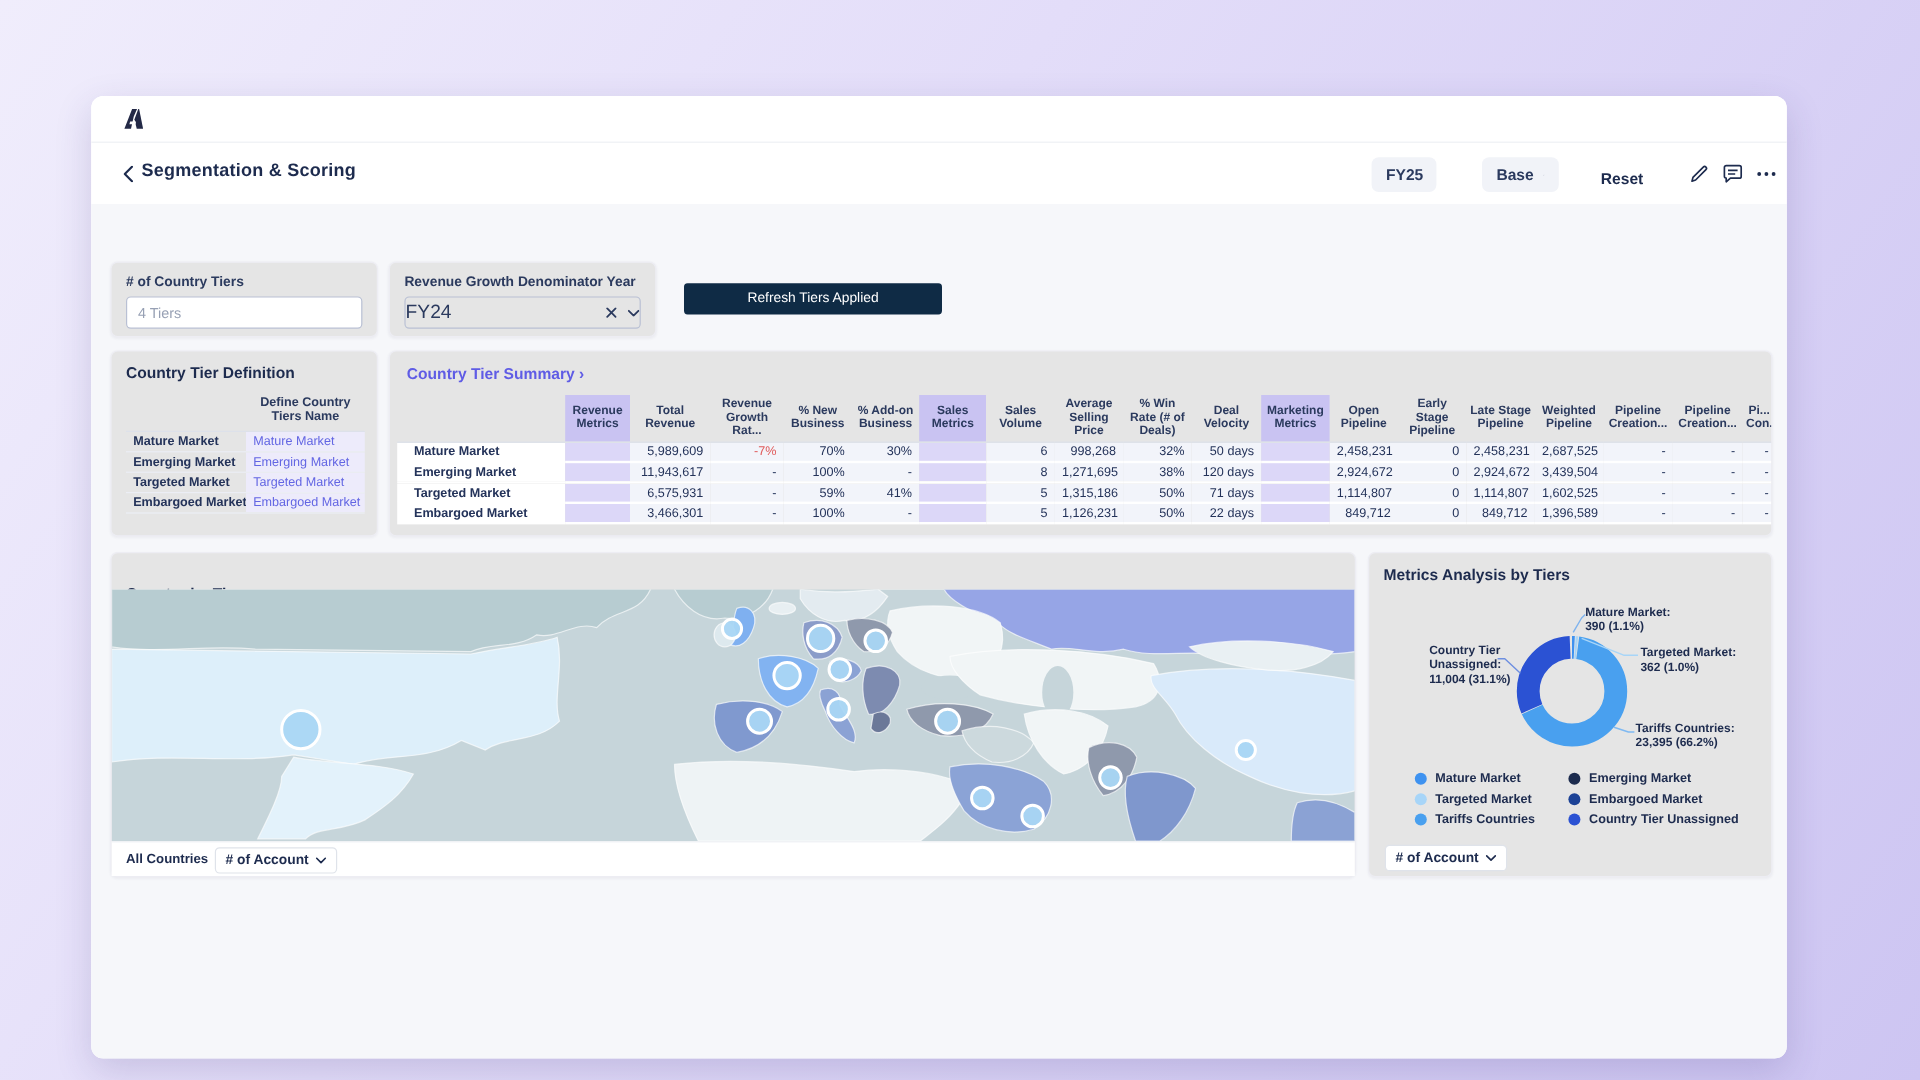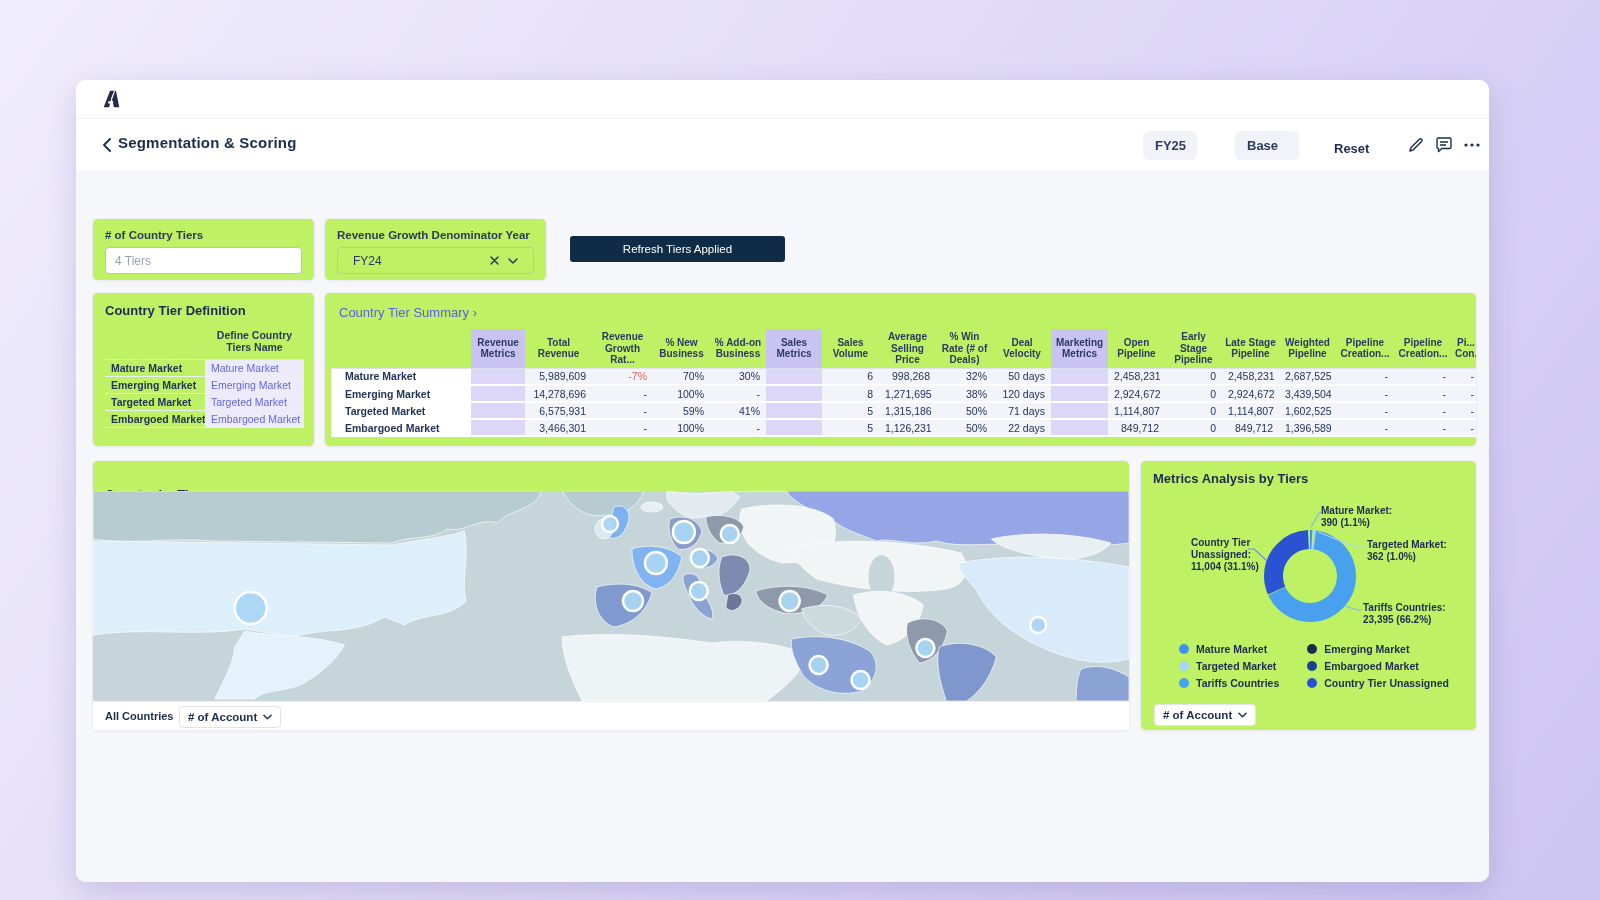--- a/index.html
+++ b/index.html
@@ -21,38 +21,38 @@
   .toolbar { position:absolute; left:0; top:38px; width:100%; height:52px; background:#fff; border-top:1px solid #eef0f4;padding-left:36px; }
   .back-btn { position:absolute; left:20px; top:16px; width:20px; height:20px; cursor:pointer; display:flex; align-items:center; justify-content:center; }
   .page-title { position:absolute; left:42px; top:15px; font-size:15px; font-weight:bold; color:#1d2b4e; letter-spacing:.2px; }
   .pill { position:absolute; top:12px; height:29px; background:#f1f3f8; border-radius:6px; display:flex; align-items:center; gap:8px; padding:0 12px; font-size:13px; font-weight:bold; color:#2b3a5e; cursor:pointer; }
   .pill-fy { left:1067px; width:54px; }
   .pill-base { left:1159px; width:64px; }
   .reset { position:absolute; left:1258px; top:22px; font-size:13px; font-weight:bold; color:#1d2b4e; cursor:pointer; }
   .tool-icon { position:absolute; top:16px; width:20px; height:20px; cursor:pointer; }
   
   .content { position:absolute; left:0; top:90px; width:100%; height:712px; background:#f6f7fa; }
-  .card { position:absolute; background:#bef264; border:1px solid #ededf3; border-radius:6px; box-shadow:0 1px 2px rgba(30,40,80,0.05); }
+  .card { position:absolute; background:#e5e5e5; border:1px solid #ededf3; border-radius:6px; box-shadow:0 1px 2px rgba(30,40,80,0.05); }
   .card-title { font-size:13px; font-weight:bold; color:#1d2b4e; }
   
   .ctl-card { padding:10px 12px; }
   .ctl-label { font-size:11.5px; font-weight:bold; color:#2b3a5e; margin-bottom:6px; }
   .ctl-input { width:100%; height:27px; border:1px solid #b9c0d4; border-radius:4px; font-family:"Liberation Sans",sans-serif; font-size:12px; color:#97a0b4; padding:0 9px; background:#fff; }
-  .ctl-select { width:100%; height:27px; border:1px solid #b9c0d4; border-radius:4px; display:flex; align-items:center; font-size:12px; color:#2b3a5e; padding:0 15px; cursor:pointer; }
+  .ctl-select { width:100%; height:27px; border:1px solid #b9c0d4; border-radius:4px; display:flex; align-items:center; font-size:16px; color:#2b3a5e; padding:0 0; cursor:pointer; }
   .ctl-select .val { flex:1; }
   .refresh-btn { position:absolute; left:494px; top:66px; width:215px; height:26px; background:#0f2b45; color:#fff; border:none; border-radius:3px; font-family:"Liberation Sans",sans-serif; font-size:11.5px; cursor:pointer; }
   
   .def-table { width:199px; border-collapse:collapse; margin-top:8px; table-layout:fixed; }
   .def-table th { font-size:10.5px; font-weight:bold; color:#2b3a5e; text-align:center; padding:3px 2px 6px; border-bottom:1px solid #dde1ea; }
   .def-table .corner { border-bottom:1px solid #dde1ea; }
   .def-table td { font-size:10.5px; height:17px; padding:0 6px; border-bottom:1px solid #eceef5; white-space:nowrap; overflow:hidden; }
   .def-label { font-weight:bold; color:#24335a; }
   .def-value { color:#6366e3; background:#edebfb; cursor:pointer; }
   
-  .sum-link { font-size:13px; font-weight:normal; color:#5f5ce5; cursor:pointer; }
+  .sum-link { font-size:13px; font-weight:bold; color:#5f5ce5; cursor:pointer; }
   .sum-table { border-collapse:collapse; table-layout:fixed; margin-top:8px; width:1141px; }
   .sum-table th { font-size:10px; font-weight:bold; color:#2b3a5e; text-align:center; vertical-align:middle; height:30px; padding:2px 3px; line-height:1.15; border-bottom:1px solid #dde1ea; overflow:hidden; }
   .sum-table th.grp { background:#c9c3f2;text-align:center; }
   .sum-table td { font-size:10.5px; color:#24335a; height:17px; padding:0 6px; text-align:right; background:#f2f4fa; border-bottom:2px solid #fff; white-space:nowrap; overflow:hidden; }
   .sum-table td.rowlabel { text-align:left; font-weight:bold; background:#fff; padding-left:14px; }
   .sum-table td.grpcell { background:#dcd7f8; }
   .sum-table td.neg { color:#e05b5b; }
   
   .map-title-bar { position:absolute; left:0; top:0; width:100%; height:30px; }
   .map-title-bar .card-title { position:absolute; left:12px; top:26px; }
@@ -245,21 +245,21 @@
               <td>0</td>
               <td>2,458,231</td>
               <td>2,687,525</td>
               <td>-</td>
               <td>-</td>
               <td>-</td>
             </tr>
             <tr>
               <td class="rowlabel">Emerging Market</td>
               <td class="grpcell"></td>
-              <td>14,278,696</td>
+              <td>11,943,617</td>
               <td>-</td>
               <td>100%</td>
               <td>-</td>
               <td class="grpcell"></td>
               <td>8</td>
               <td>1,271,695</td>
               <td>38%</td>
               <td>120 days</td>
               <td class="grpcell"></td>
               <td>2,924,672</td>

